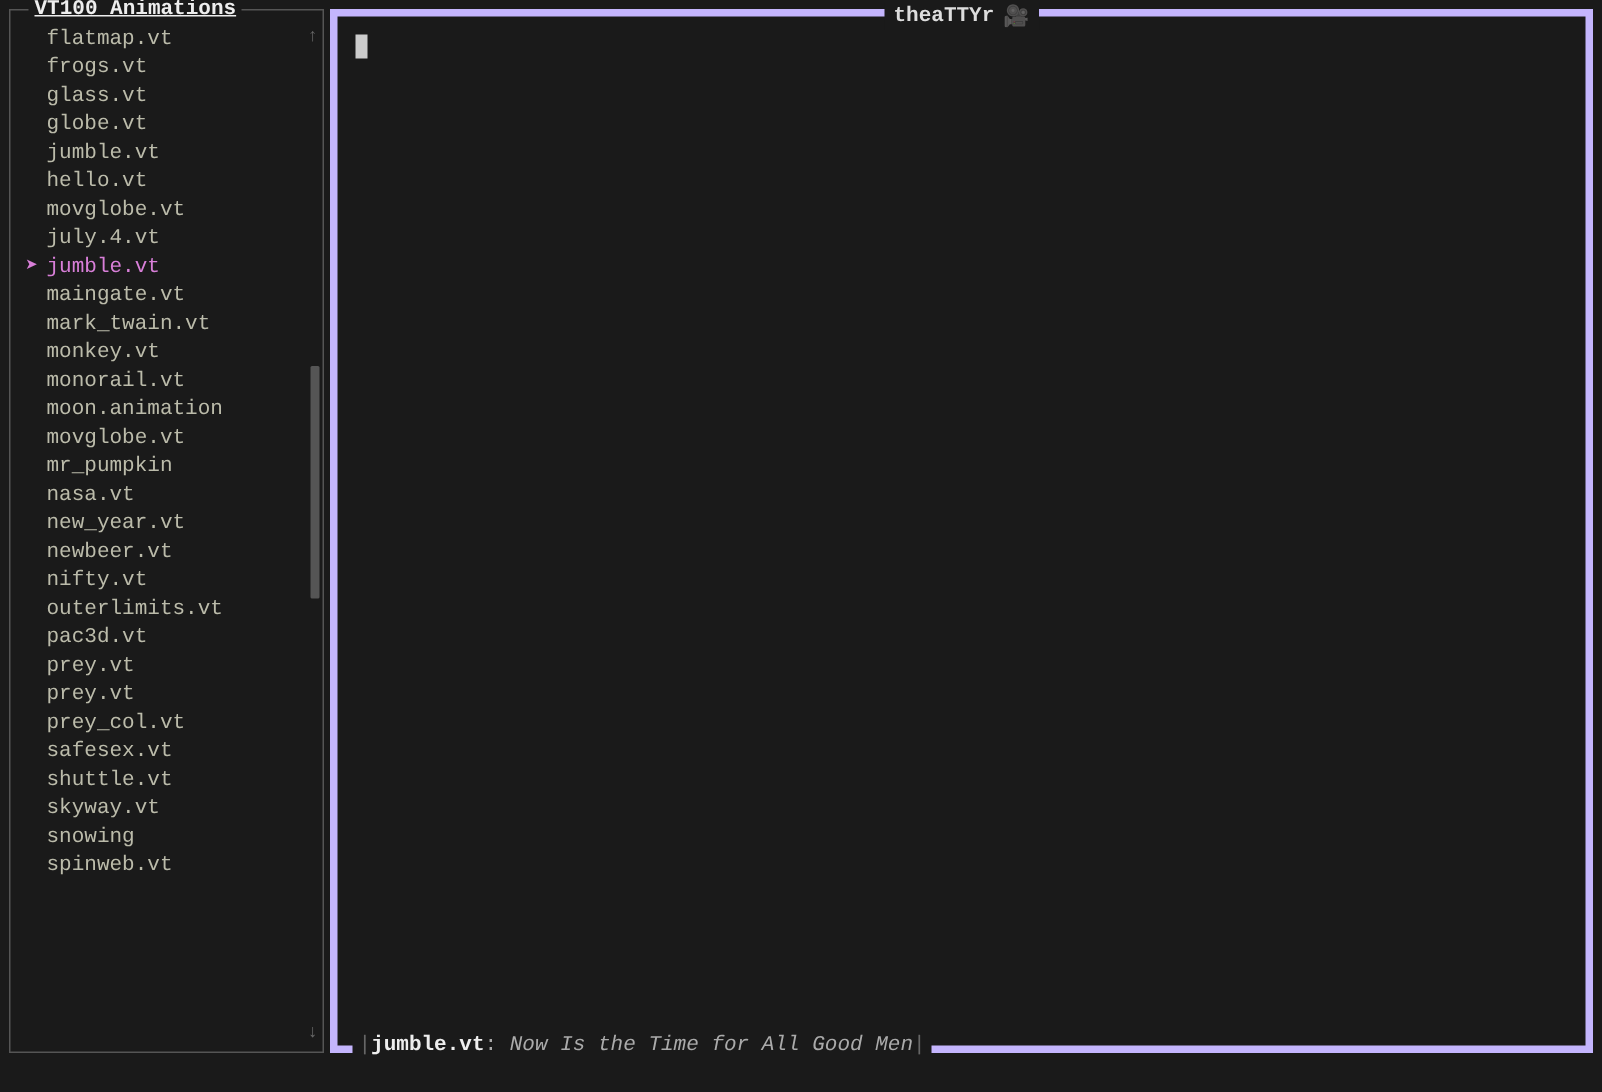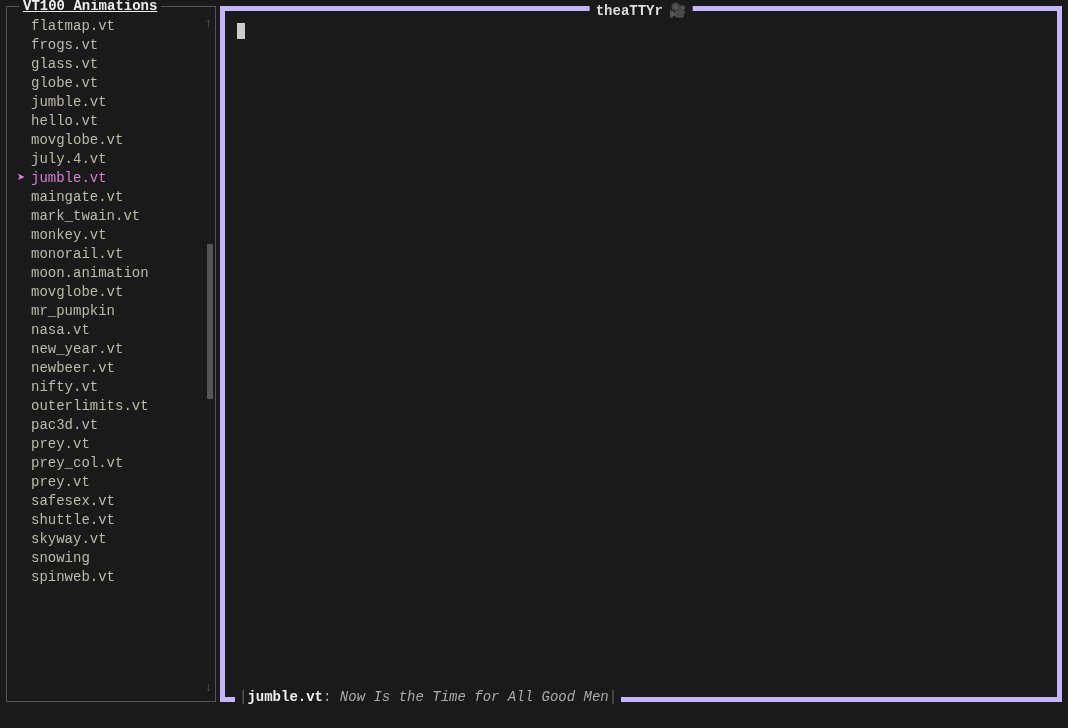--- a/index.html
+++ b/index.html
@@ -180,22 +180,22 @@
           <li class="file-item"><span>moon.animation</span></li>
           <li class="file-item"><span>movglobe.vt</span></li>
           <li class="file-item"><span>mr_pumpkin</span></li>
           <li class="file-item"><span>nasa.vt</span></li>
           <li class="file-item"><span>new_year.vt</span></li>
           <li class="file-item"><span>newbeer.vt</span></li>
           <li class="file-item"><span>nifty.vt</span></li>
           <li class="file-item"><span>outerlimits.vt</span></li>
           <li class="file-item"><span>pac3d.vt</span></li>
           <li class="file-item"><span>prey.vt</span></li>
+          <li class="file-item"><span>prey.vt</span></li>
           <li class="file-item"><span>prey_col.vt</span></li>
-          <li class="file-item"><span>prey.vt</span></li>
           <li class="file-item"><span>safesex.vt</span></li>
           <li class="file-item"><span>shuttle.vt</span></li>
           <li class="file-item"><span>skyway.vt</span></li>
           <li class="file-item"><span>snowing</span></li>
           <li class="file-item"><span>spinweb.vt</span></li>
         </ul>
       <div class="scrollbar-track">
         <div class="scrollbar-thumb" id="scrollbar-thumb" style="top: 33%; height: 24%;"></div>
       </div>
       <span class="scroll-indicator-down">↓</span>

